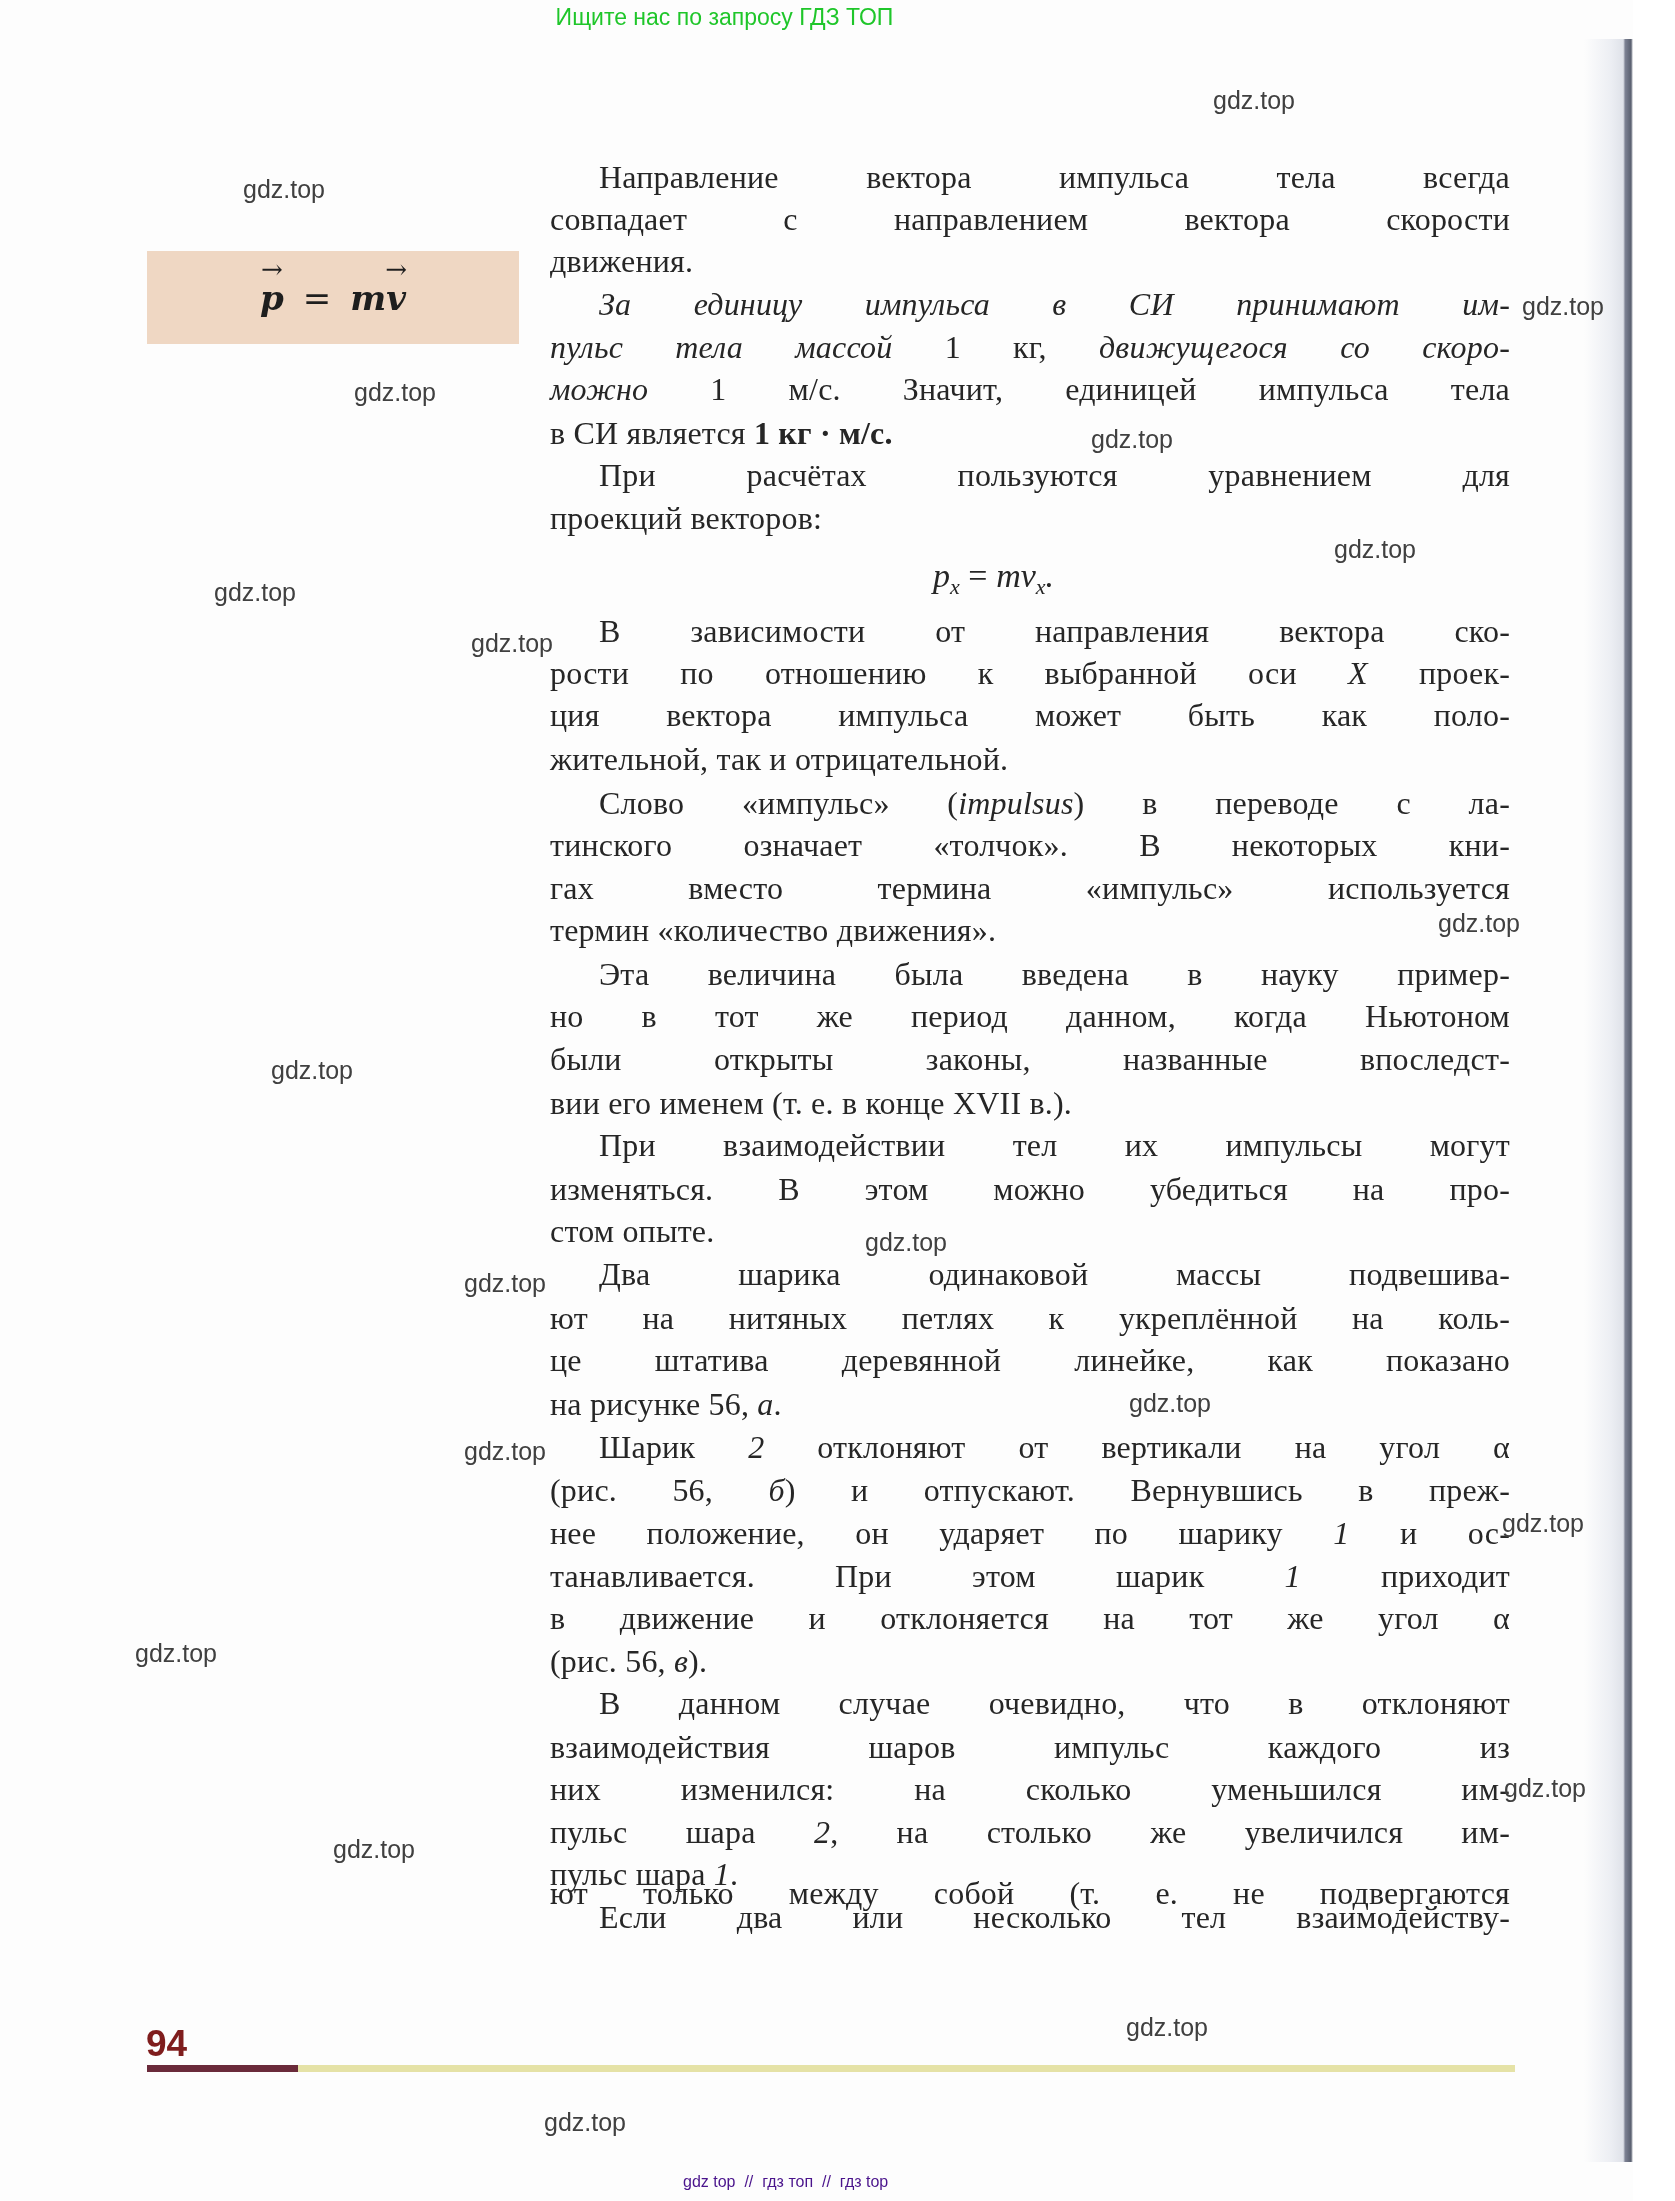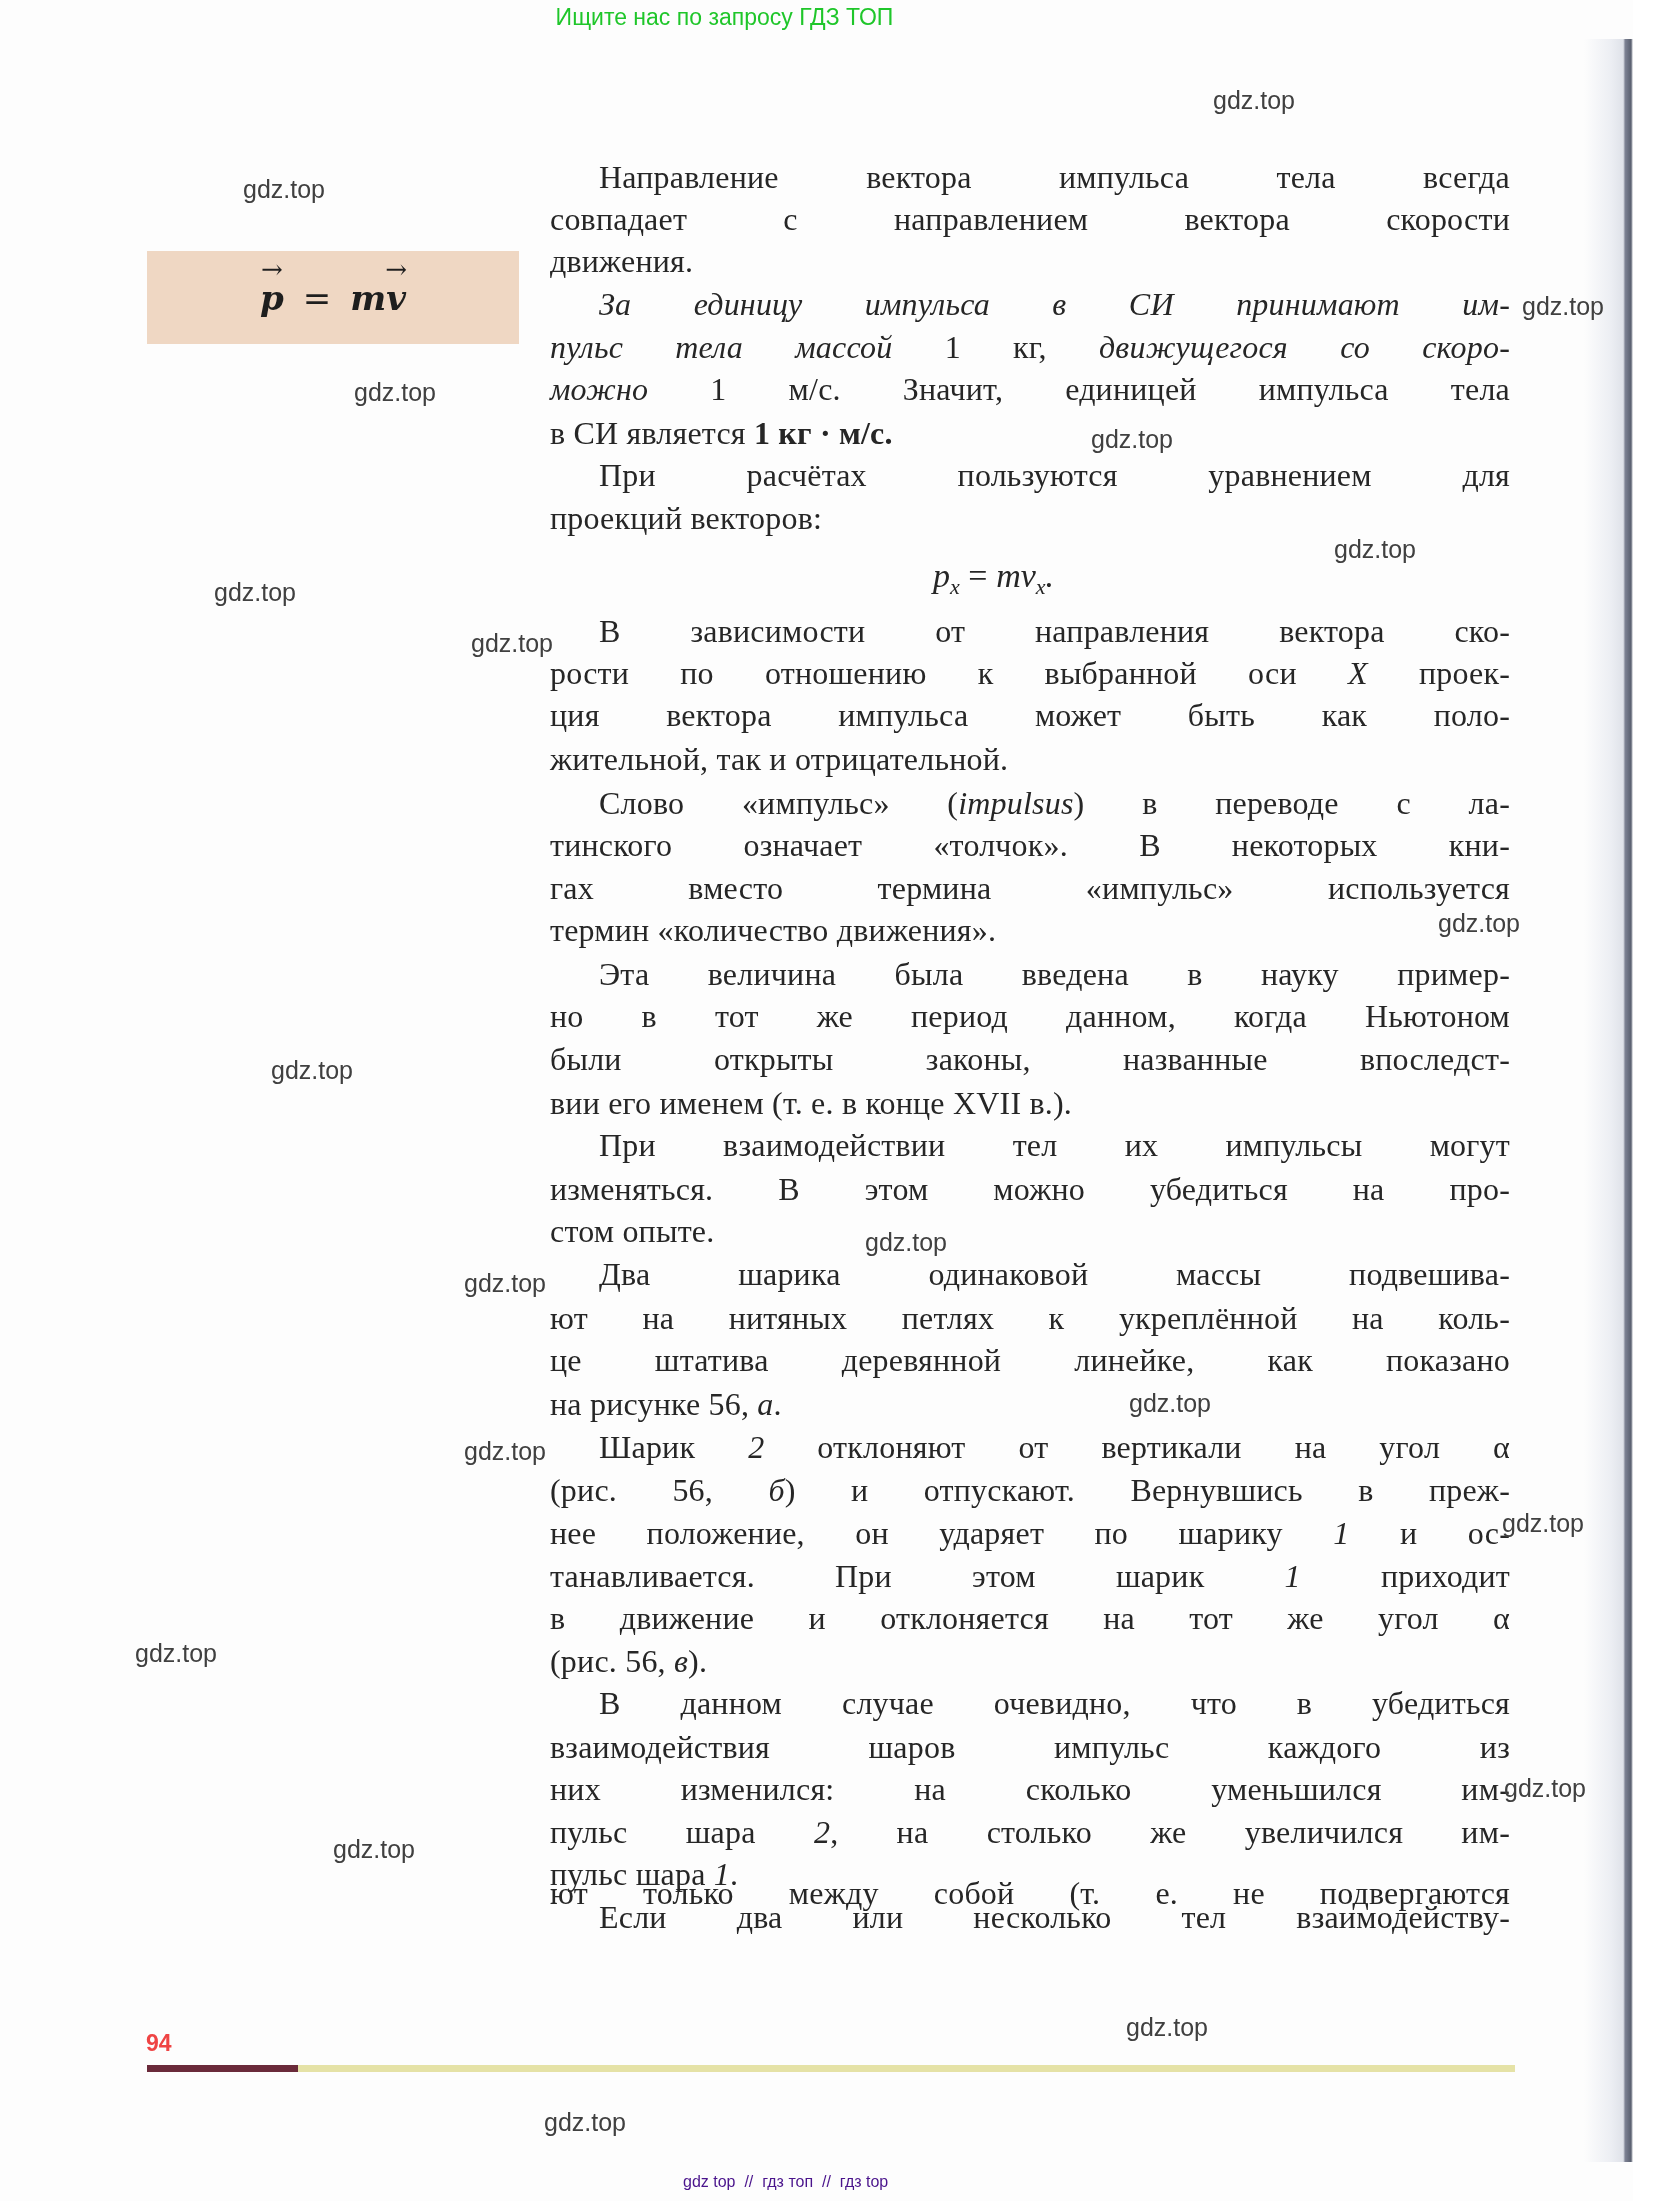--- a/index.html
+++ b/index.html
@@ -55,21 +55,21 @@
   }
   .formula-line sub { font-size: 22px; vertical-align: -6.8px; }
   .formula-line .eq { font-style: normal; margin: 0 8.6px; }
   .wm {
     position: absolute; font-family: "Liberation Sans", "DejaVu Sans", sans-serif;
     font-size: 25px; color: #404040; line-height: 29px; white-space: nowrap;
   }
   .page-number {
     position: absolute; left: 146px; top: 2029px;
     font-family: "Liberation Sans", "DejaVu Sans", sans-serif;
-    font-weight: bold; font-size: 23px; color: #ef4444; line-height: 29px; text-align: right;
+    font-weight: bold; font-size: 37px; color: #7f1d1d; line-height: 29px; text-align: right;
   }
   .footer-bar {
     position: absolute; left: 147px; top: 2065px; width: 1368px; height: 6.8px;
     background: #e5e2a6;
   }
   .footer-bar-accent {
     position: absolute; left: 147px; top: 2065px; width: 151px; height: 6.8px;
     background: #6a2a3a;
   }
   .bottom-banner {
@@ -126,21 +126,21 @@
 <div class="line indent" style="top:1253px">Два шарика одинаковой массы подвешива-</div>
 <div class="line" style="top:1297px">ют на нитяных петлях к укреплённой на коль-</div>
 <div class="line" style="top:1339px">це штатива деревянной линейке, как показано</div>
 <div class="line last" style="top:1383px"><span>на рисунке 56, </span><span class="it">а</span><span>.</span></div>
 <div class="line indent" style="top:1426px"><span>Шарик </span><span class="it">2</span><span> отклоняют от вертикали на угол α</span></div>
 <div class="line" style="top:1469px"><span>(рис. 56, </span><span class="it">б</span><span>) и отпускают. Вернувшись в преж-</span></div>
 <div class="line" style="top:1512px"><span>нее положение, он ударяет по шарику </span><span class="it">1</span><span> и ос-</span></div>
 <div class="line" style="top:1555px"><span>танавливается. При этом шарик </span><span class="it">1</span><span> приходит</span></div>
 <div class="line" style="top:1597px">в движение и отклоняется на тот же угол α</div>
 <div class="line last" style="top:1640px"><span>(рис. 56, </span><span class="it">в</span><span>).</span></div>
-<div class="line indent" style="top:1682px">В данном случае очевидно, что в убедиться</div>
+<div class="line indent" style="top:1682px">В данном случае очевидно, что в отклоняют</div>
 <div class="line" style="top:1726px">взаимодействия шаров импульс каждого из</div>
 <div class="line" style="top:1768px">них изменился: на сколько уменьшился им-</div>
 <div class="line" style="top:1811px"><span>пульс шара </span><span class="it">2</span><span>, на столько же увеличился им-</span></div>
 <div class="line last" style="top:1853px"><span>пульс шара </span><span class="it">1</span><span>.</span></div>
 <div class="line indent" style="top:1896px">Если два или несколько тел взаимодейству-</div>
 <div class="line" style="top:1872px">ют только между собой (т. е. не подвергаются</div>
 
 <div class="page-number">94</div>
 <div class="footer-bar"></div>
 <div class="footer-bar-accent"></div>

